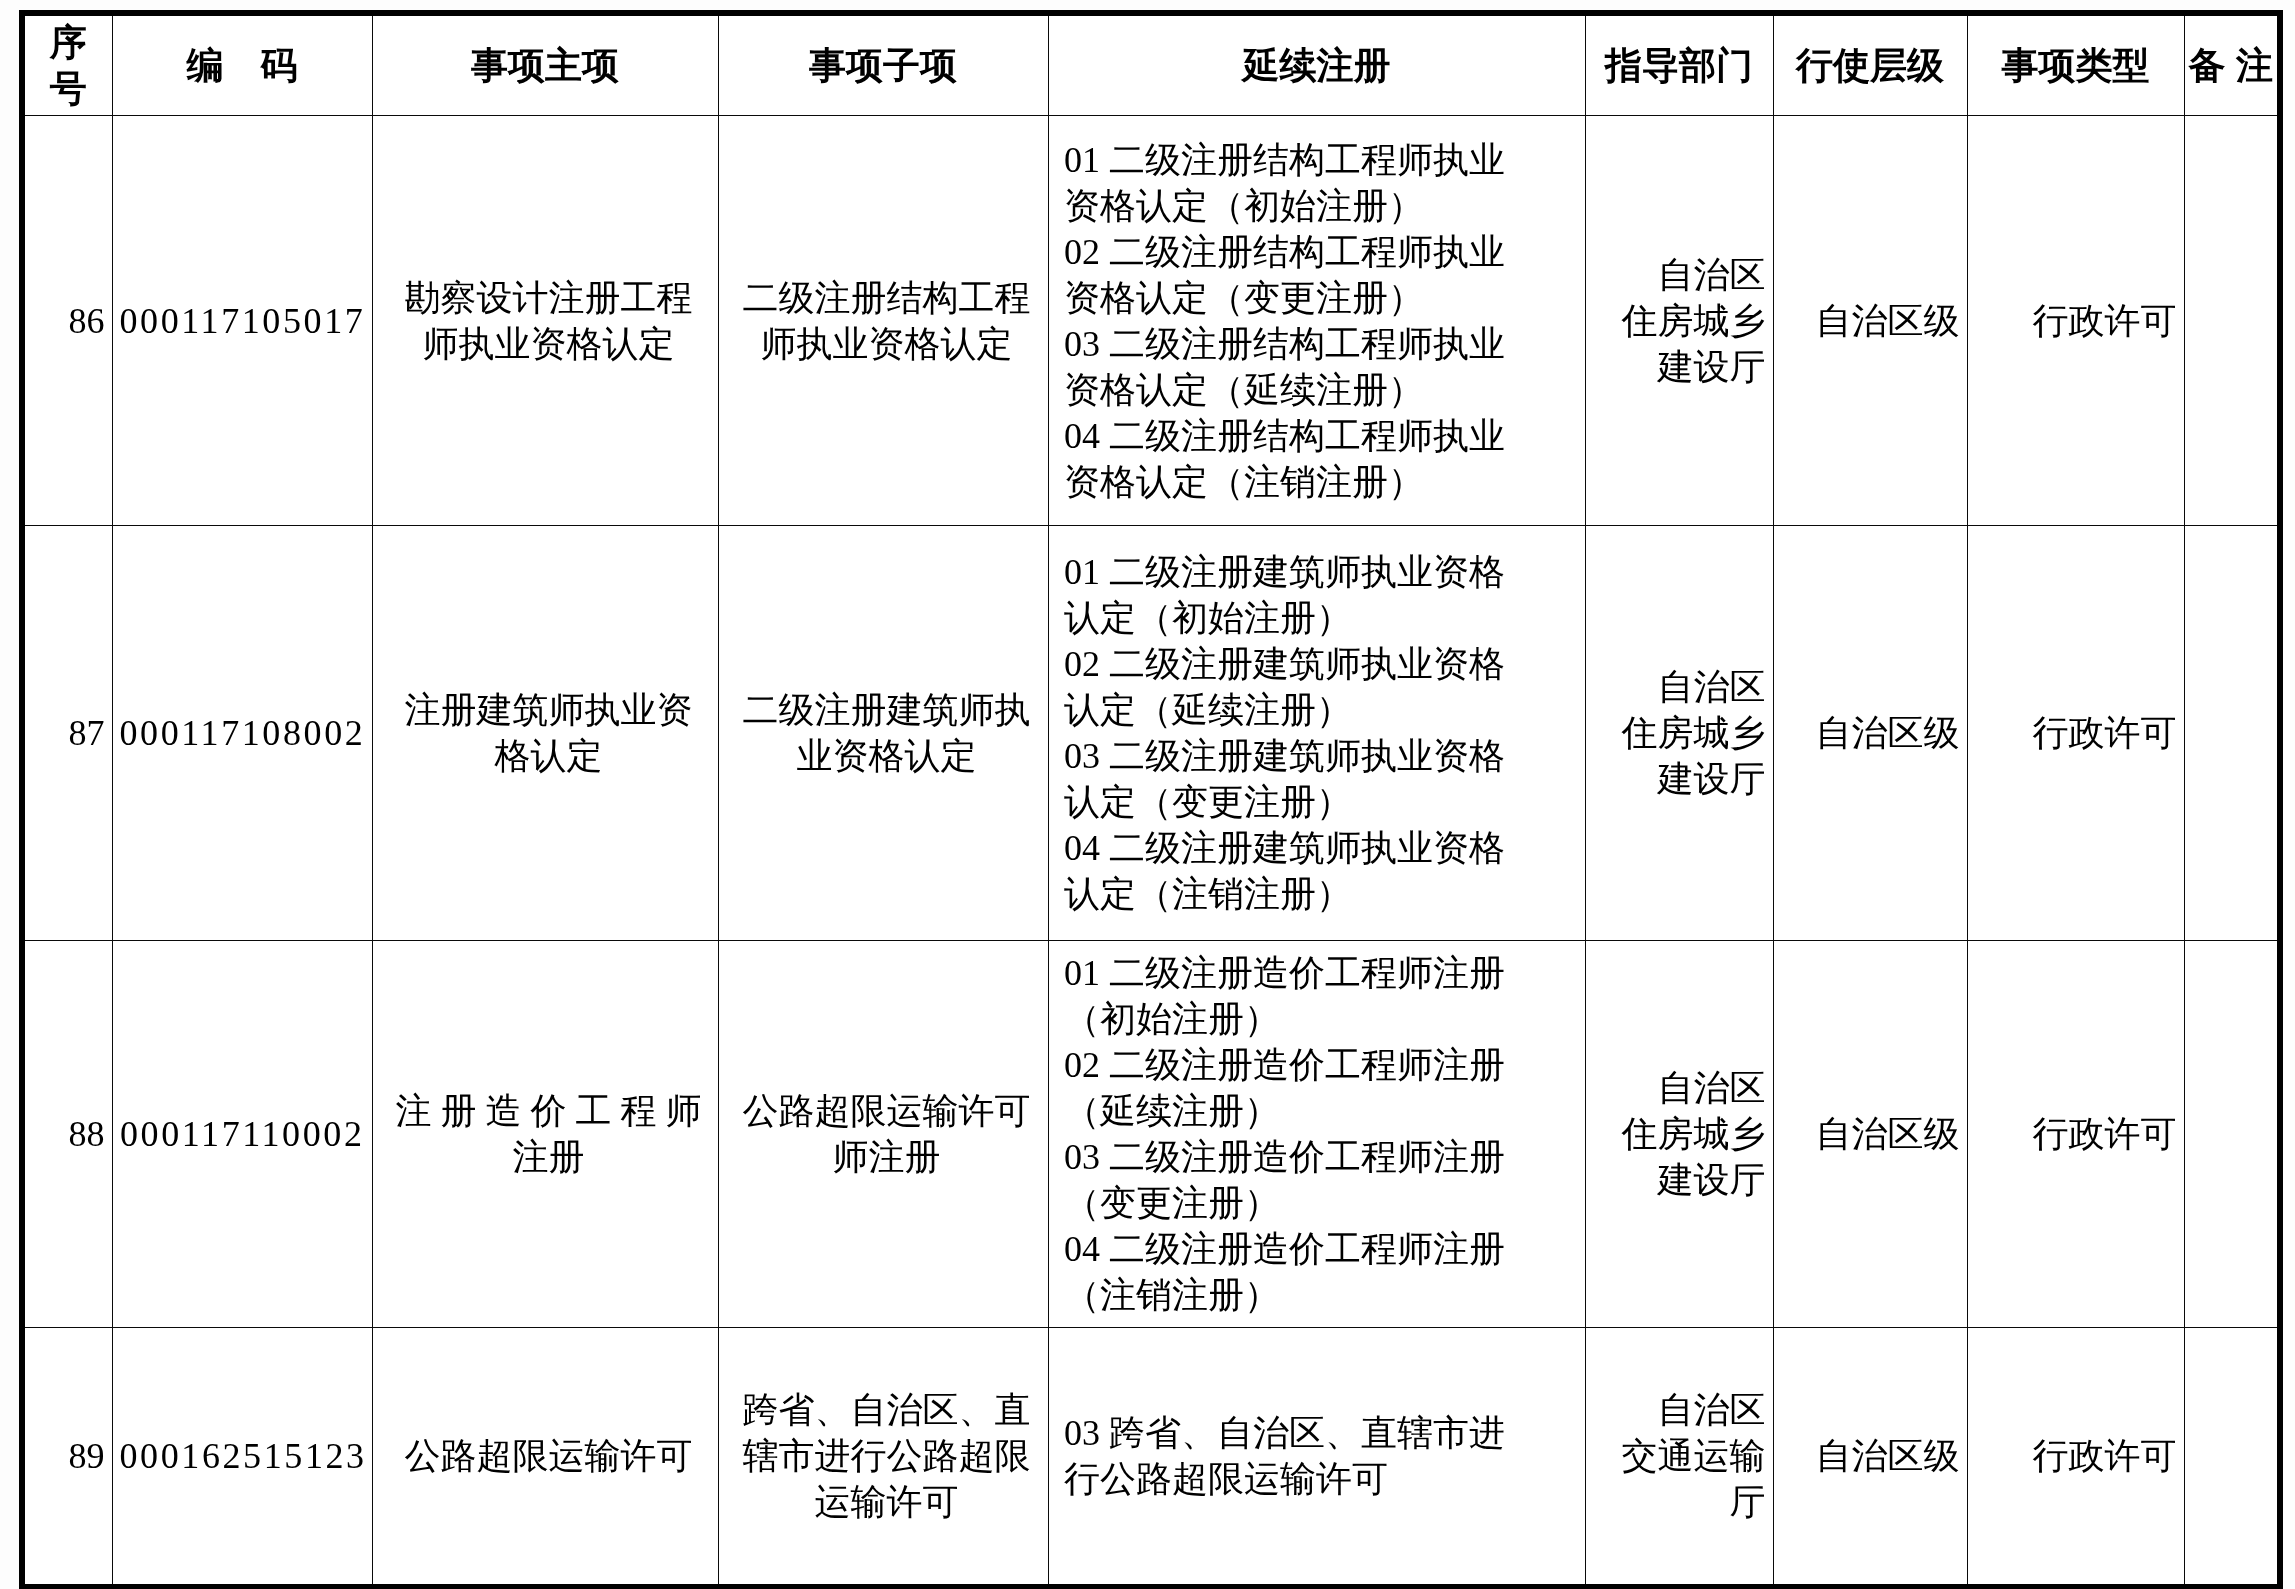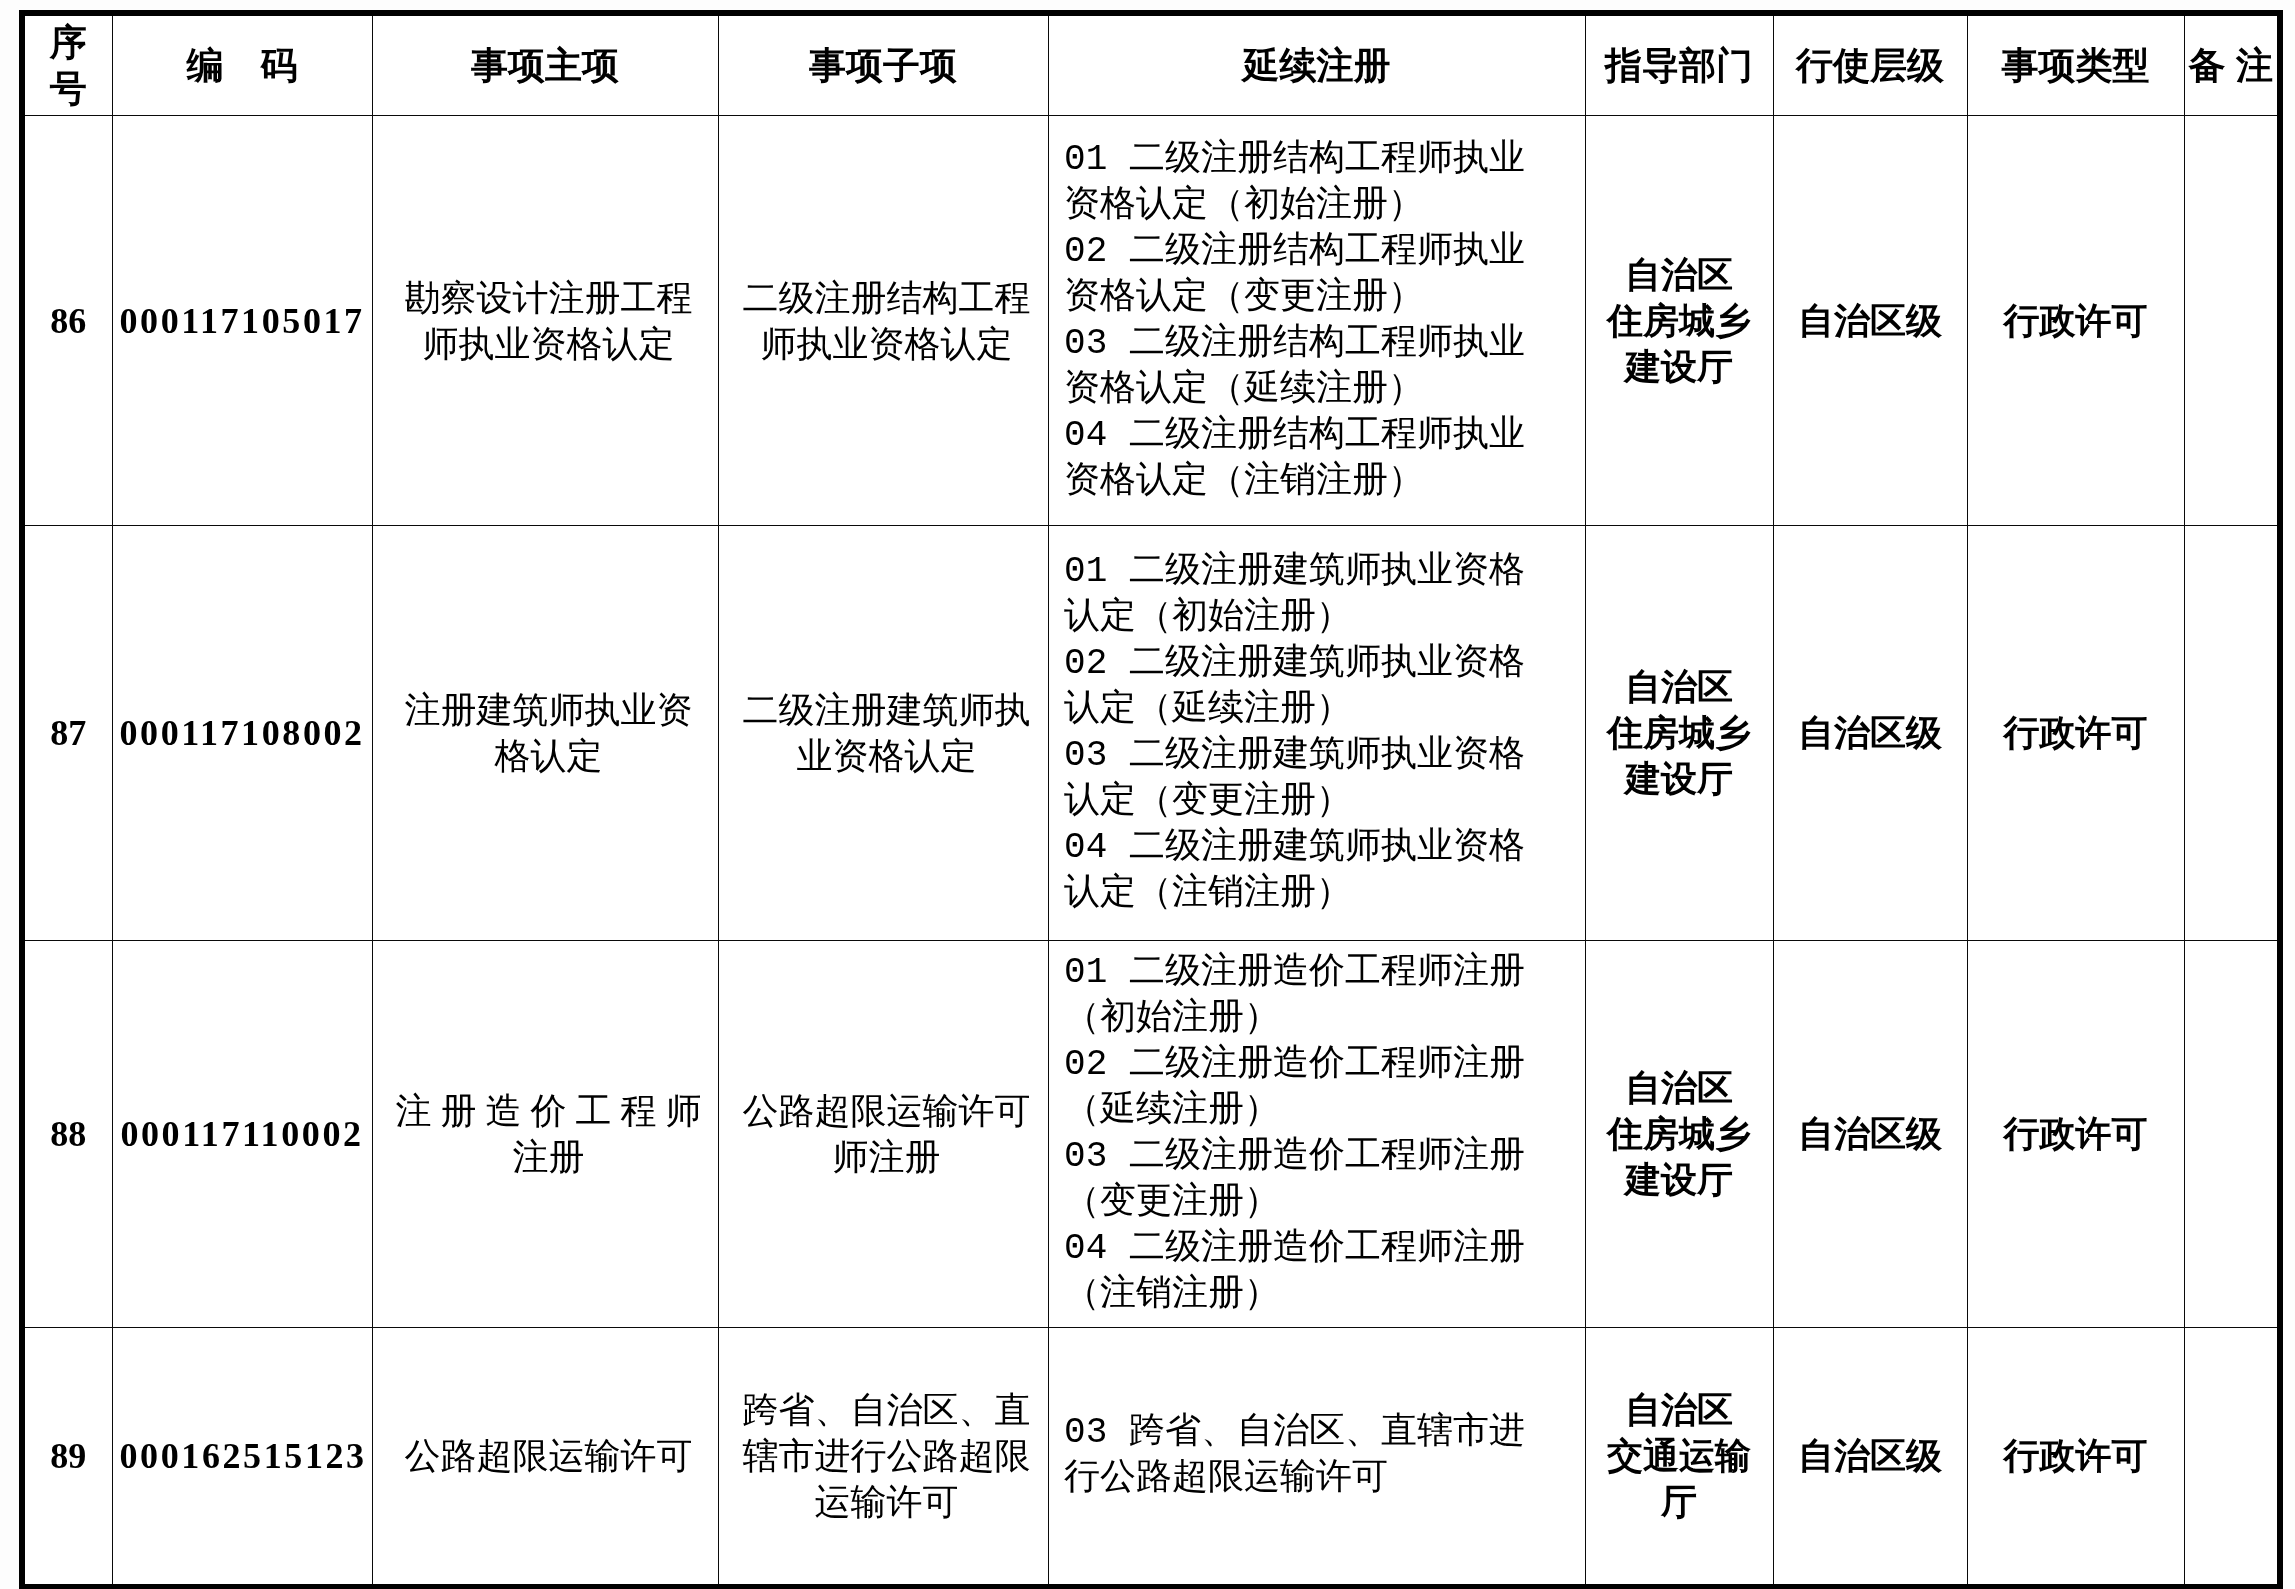--- a/index.html
+++ b/index.html
@@ -29,23 +29,23 @@
     padding:5.2px 7px;
   }
   th{
     font-family:"Liberation Sans","DejaVu Sans",sans-serif;
     font-weight:bold;
     text-align:center;
     font-size:37px;
     height:68px;
     padding:3.5px 1.7px;
   }
-  td.c-center{text-align:center;font-weight:bold;}
+  td.c-center{text-align:right;}
   td.c-left{text-align:center;padding:8.7px 10.4px 8.7px 17.4px;}
-  td.c-biz{text-align:left;padding:8.7px 5.2px 8.7px 15.6px;font-family:Liberation Mono, monospace;}
+  td.c-biz{text-align:left;padding:8.7px 5.2px 8.7px 15.6px;}
   td.code-cell{letter-spacing:2.6px;}
   tr.h-r86{height:410px;}
   tr.h-r87{height:415px;}
   tr.h-r88{height:385px;}
   tr.h-r89{height:260px;}
 </style>
 </head>
 <body>
 
 <table class="doc-table">

